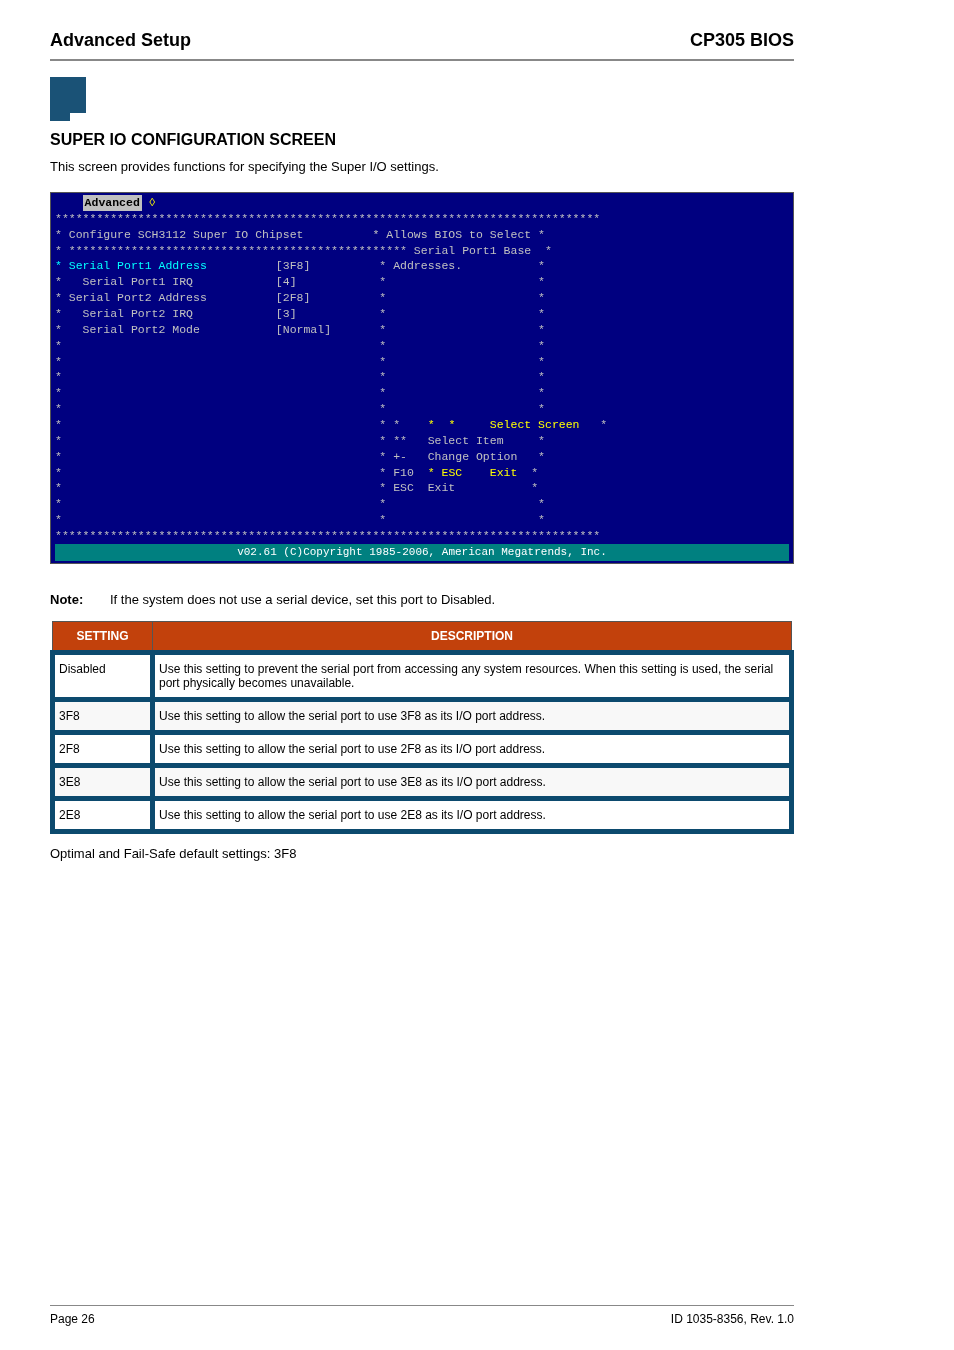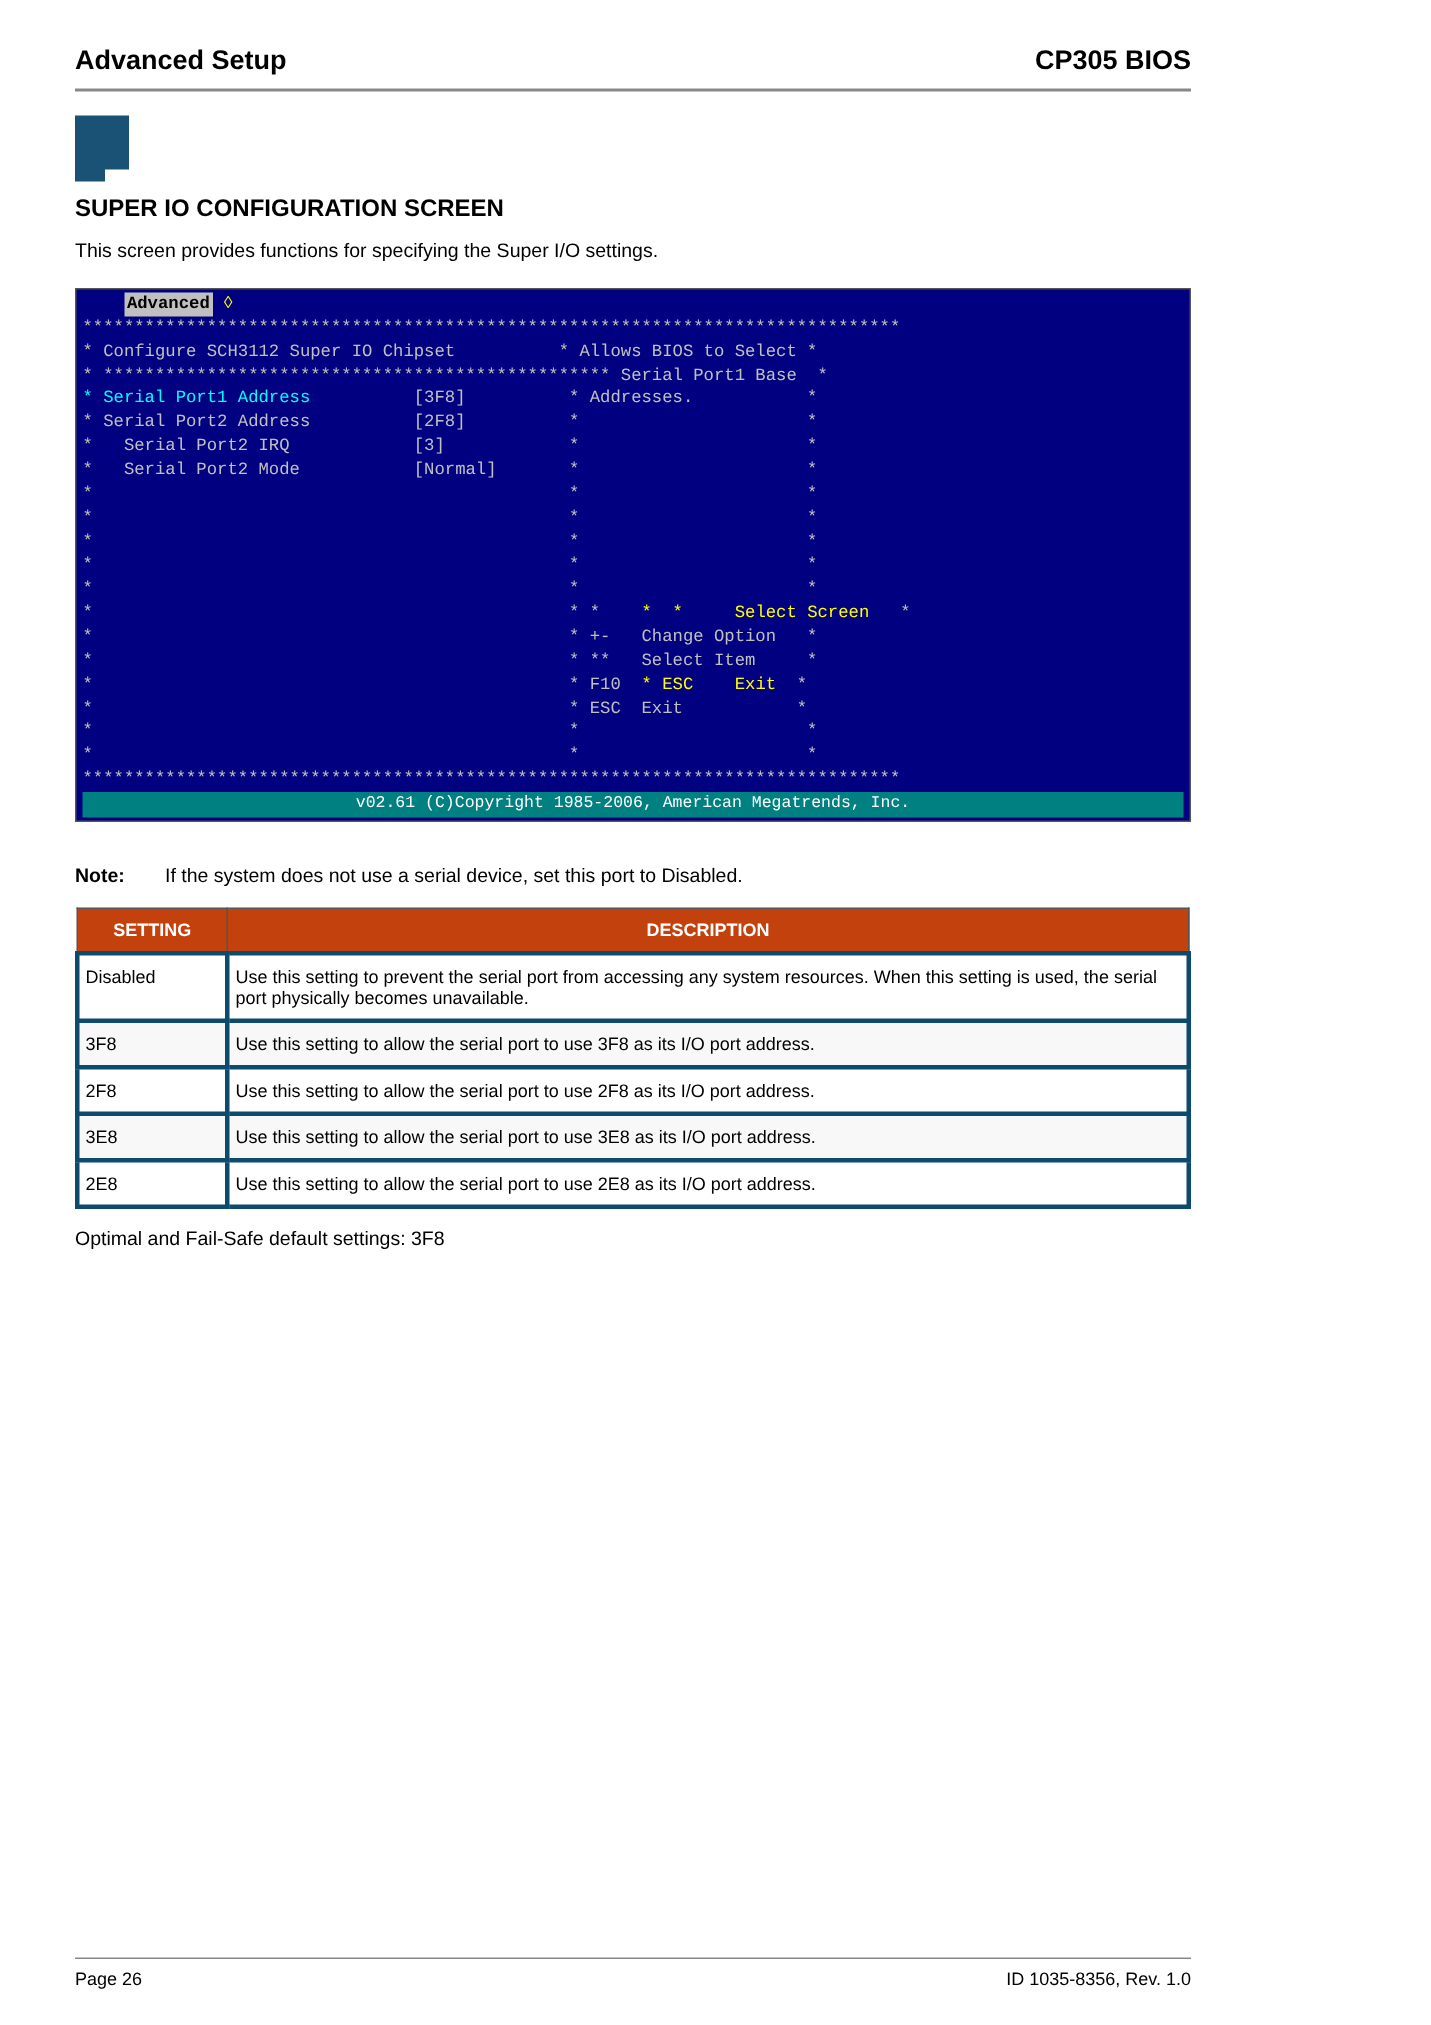--- a/index.html
+++ b/index.html
@@ -126,21 +126,21 @@
     .settings-table th {
       background: #c2410c;
       color: #fff;
       text-align: center;
       padding: 7px 12px;
       font-size: 12px;
       font-weight: bold;
       border: 1px solid #555;
     }
     .settings-table td {
-      border: 3px solid #0c4a6e;
+      border: 5px solid #0c4a6e;
       padding: 7px 4px;
       font-size: 12px;
       vertical-align: top;
     }
     .settings-table tr:nth-child(even) td {
       background: #f8f8f8;
     }
     .settings-table tr:nth-child(odd) td {
       background: #fff;
     }
@@ -226,20 +226,23 @@
     <div class="bios-line">
       <span style="color:#c0c0c0;">* Configure SCH3112 Super IO Chipset          * Allows BIOS to Select *</span>
     </div>
 
     <div class="bios-line"><span style="color:#c0c0c0;">* ************************************************* Serial Port1 Base  *</span></div>
 
     <div class="bios-line">
       <span style="color:#00ffff;">* Serial Port1 Address</span><span style="color:#c0c0c0;">          [3F8]          * Addresses.           *</span>
     </div>
 
+    <div class="bios-line">
+      <span style="color:#c0c0c0;">*   Serial Port1 IRQ            [4]            *                      *</span>
+    </div>
 
     <div class="bios-line">
       <span style="color:#c0c0c0;">* Serial Port2 Address          [2F8]          *                      *</span>
     </div>
 
     <div class="bios-line">
       <span style="color:#c0c0c0;text-align:center;">*   Serial Port2 IRQ            [3]            *                      *</span>
     </div>
 
     <div class="bios-line">
@@ -250,25 +253,25 @@
     <div class="bios-line"><span style="color:#c0c0c0;">*                                              *                      *</span></div>
     <div class="bios-line"><span style="color:#c0c0c0;">*                                              *                      *</span></div>
     <div class="bios-line"><span style="color:#c0c0c0;">*                                              *                      *</span></div>
     <div class="bios-line"><span style="color:#c0c0c0;">*                                              *                      *</span></div>
 
     <div class="bios-line">
       <span style="color:#c0c0c0;">*                                              * *    </span><span style="color:#ffff00;">*  *     Select Screen</span><span style="color:#c0c0c0;">   *</span>
     </div>
 
     <div class="bios-line">
+      <span style="color:#c0c0c0;">*                                              * **   Select Item     *</span>
+    </div>
+
+    <div class="bios-line">
       <span style="color:#c0c0c0;">*                                              * +-   Change Option   *</span>
-    </div>
-
-    <div class="bios-line">
-      <span style="color:#c0c0c0;">*                                              * **   Select Item     *</span>
     </div>
 
 
     <div class="bios-line">
       <span style="color:#c0c0c0;">*                                              * F10  </span><span style="color:#ffff00;">* ESC    Exit</span><span style="color:#c0c0c0;">  *</span>
     </div>
 
     <div class="bios-line">
       <span style="color:#c0c0c0;">*                                              * ESC  Exit           *</span>
     </div>

